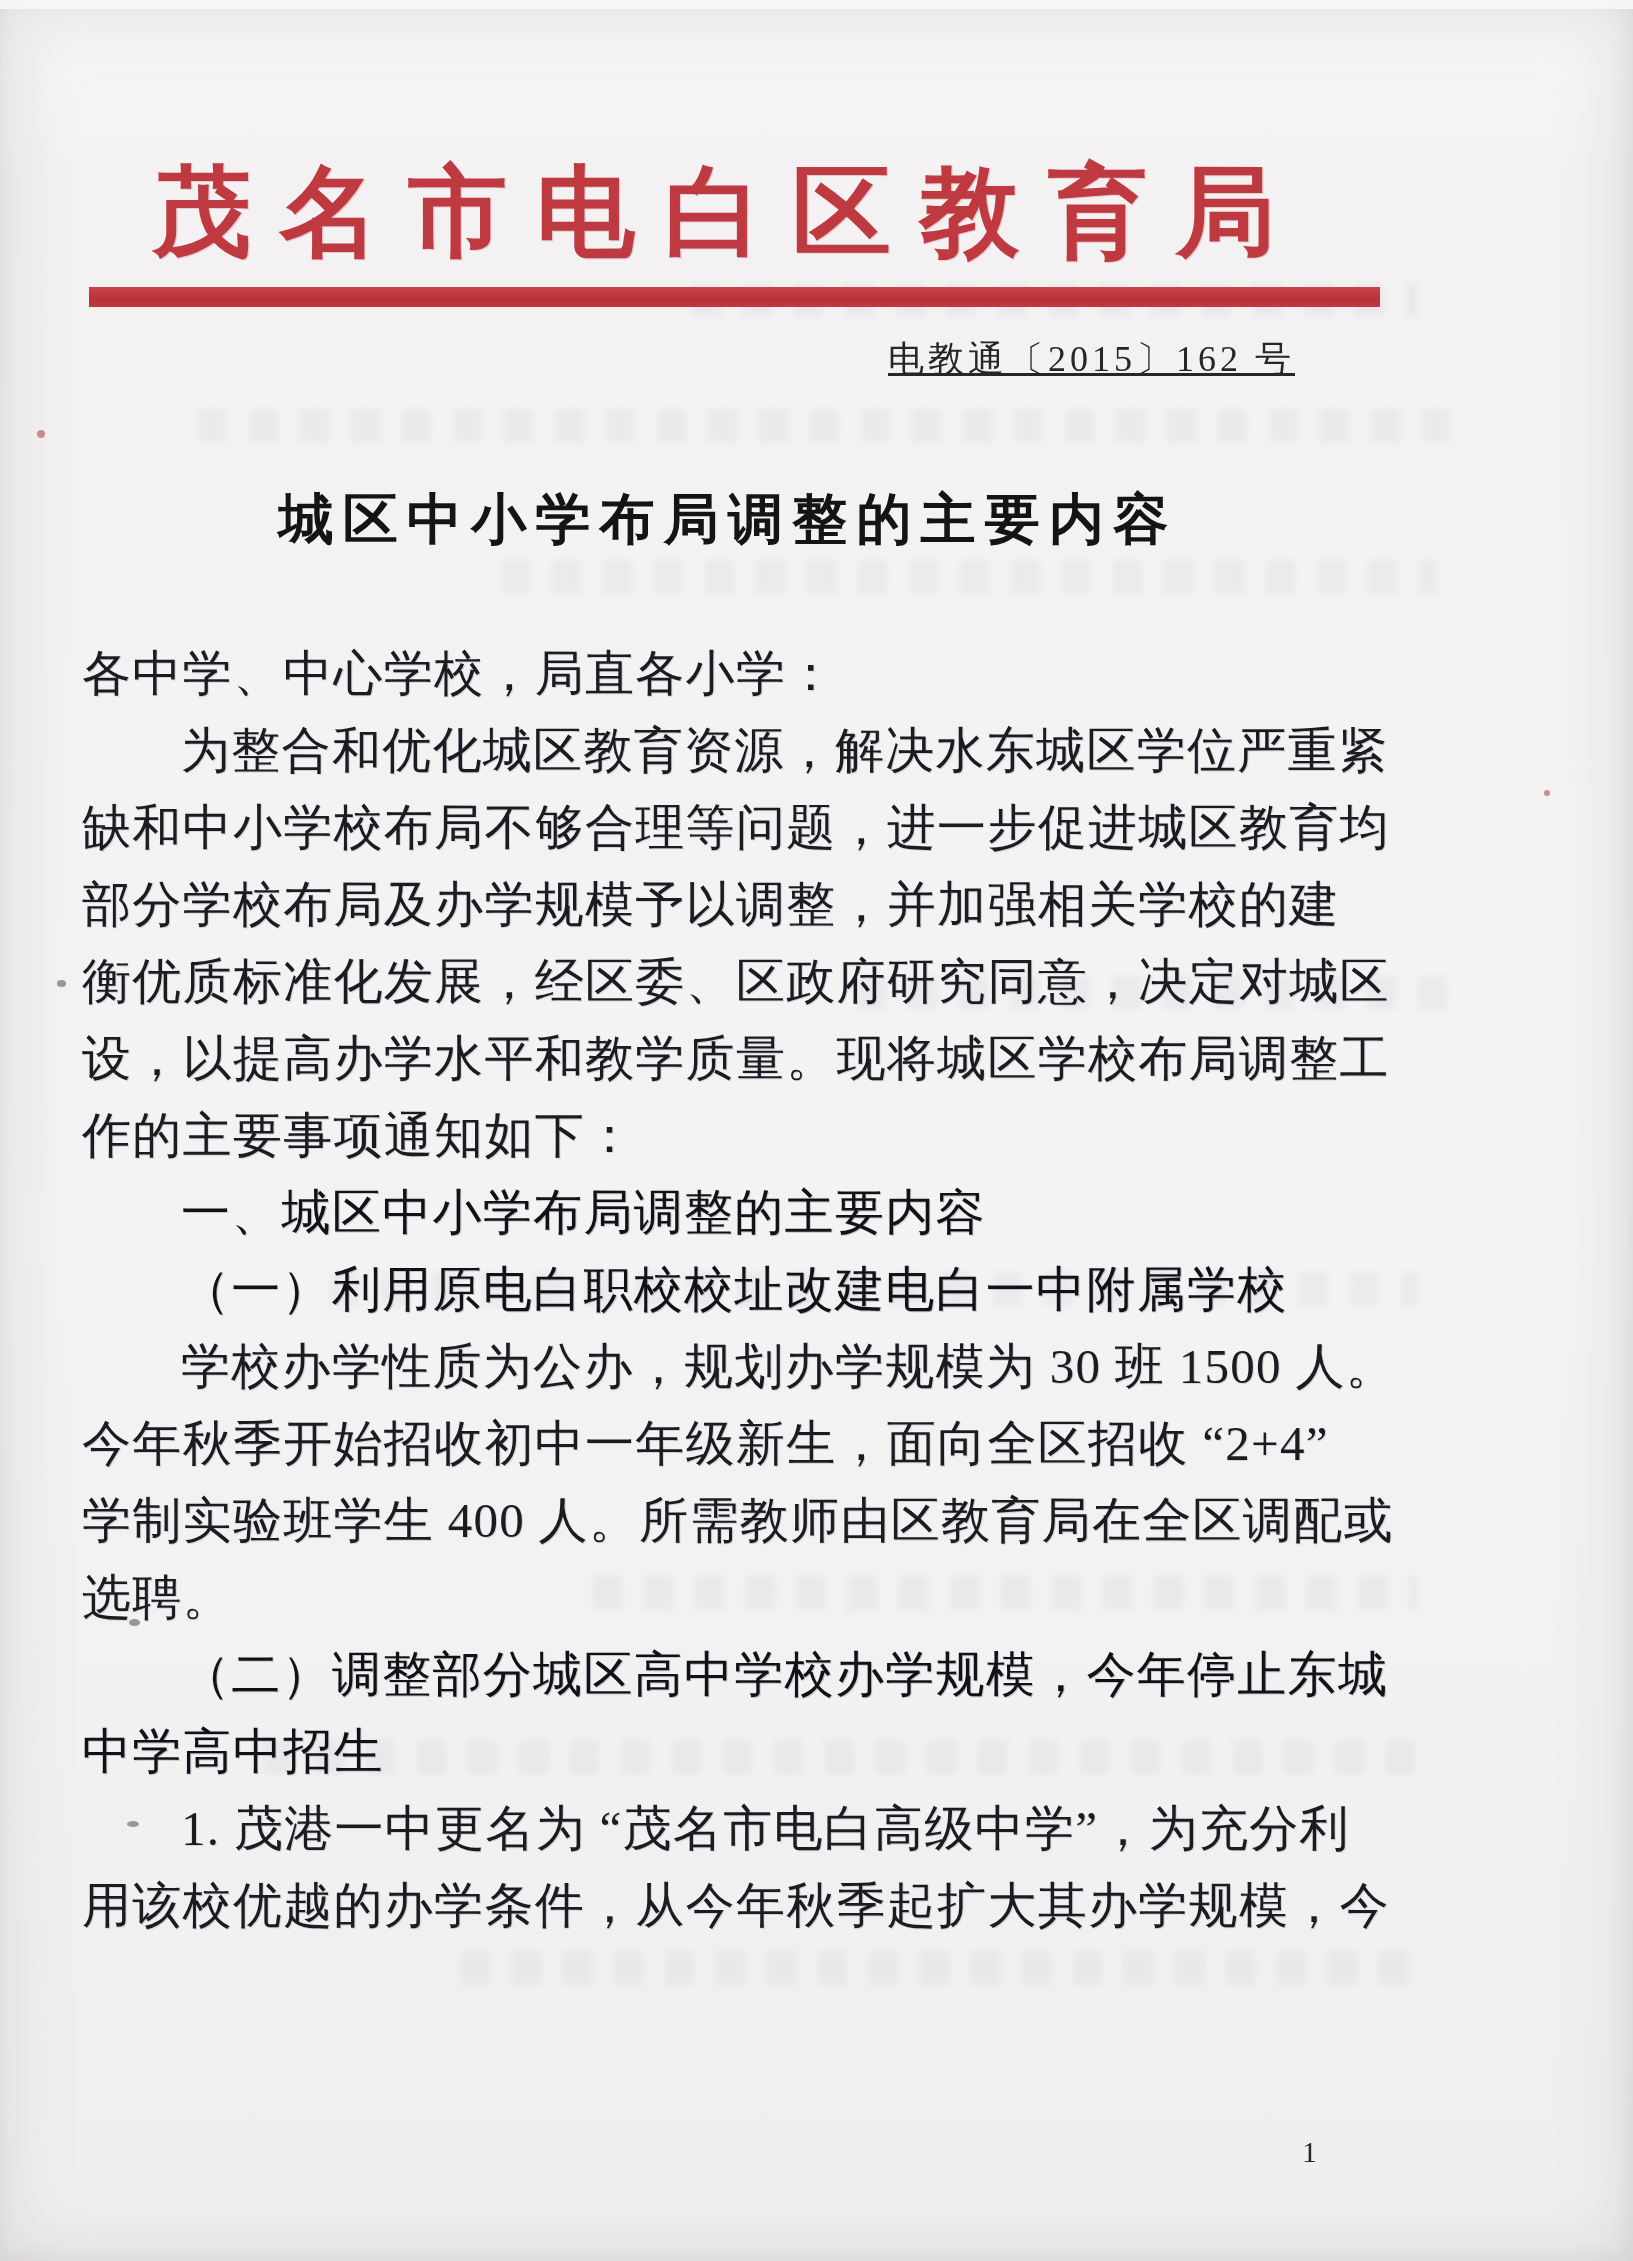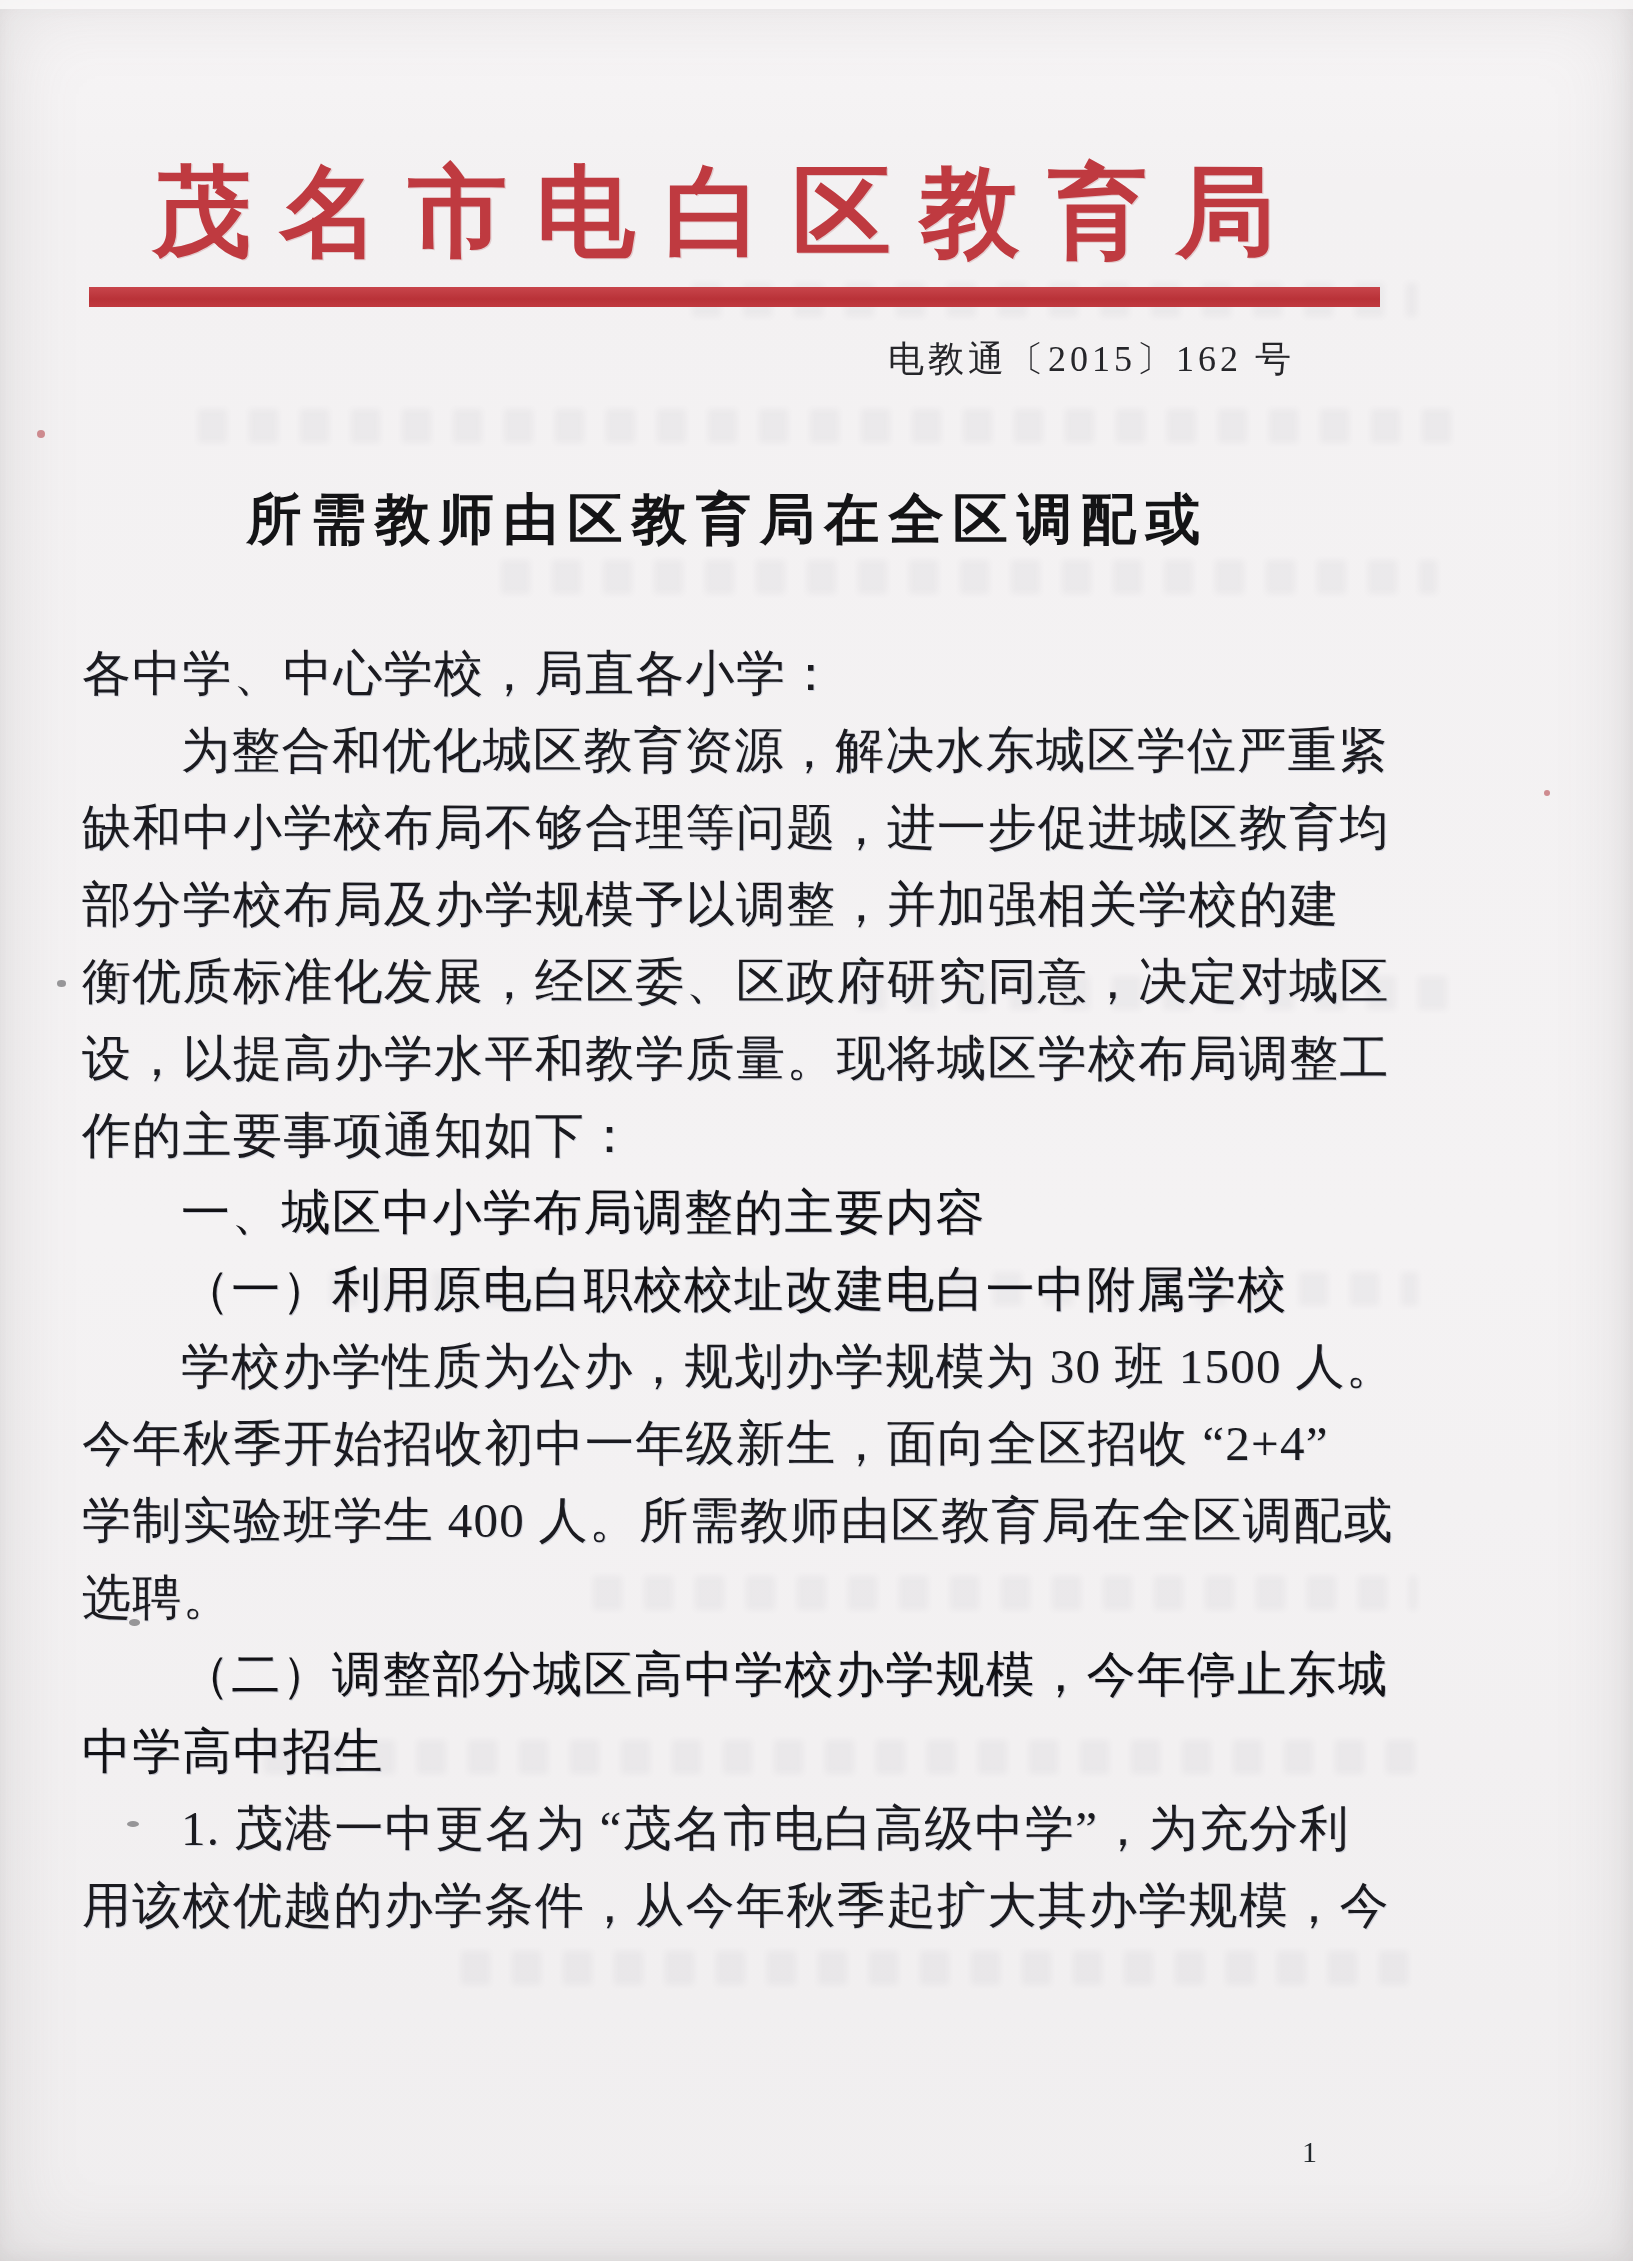--- a/index.html
+++ b/index.html
@@ -32,20 +32,21 @@
     background:linear-gradient(180deg,#c8454b,#b93238 60%,#c0393f);
   }
   .doc-number{
     margin-top:28px;
     padding-right:79px;
     text-align:right;
     font-size:36px;
     letter-spacing:4px;
     color:#26262a;
     white-space:nowrap;
+    text-decoration:underline;
   }
   
   .doc-title{
     margin-top:99px;
     text-align:center;
     font-size:55px;
     font-weight:bold;
     letter-spacing:9.2px;
     color:#141416;
     white-space:nowrap;
@@ -107,21 +108,21 @@
   <div class="speck" style="left:127px;top:1821px;width:12px;height:6px;"></div>
   <div class="speck red" style="left:1544px;top:790px;width:6px;height:6px;"></div>
 
   <div class="content">
     <div class="masthead" style="color: rgb(191, 58, 64);">茂名市电白区教育局</div>
 
     <div class="red-line" style="background-color: rgb(191, 58, 64);"></div>
 
     <div class="doc-number">电教通〔2015〕162 号</div>
 
-    <div class="doc-title">所需教师由区教育局在全区调配或</div>
+    <div class="doc-title">城区中小学布局调整的主要内容</div>
 
     <div class="body-text">
         <div class="line">各中学、中心学校，局直各小学：</div>
         <div class="line indent">为整合和优化城区教育资源，解决水东城区学位严重紧</div>
         <div class="line">缺和中小学校布局不够合理等问题，进一步促进城区教育均</div>
         <div class="line">部分学校布局及办学规模予以调整，并加强相关学校的建</div>
         <div class="line">衡优质标准化发展，经区委、区政府研究同意，决定对城区</div>
         <div class="line">设，以提高办学水平和教学质量。现将城区学校布局调整工</div>
         <div class="line">作的主要事项通知如下：</div>
         <div class="line bold indent">一、城区中小学布局调整的主要内容</div>

